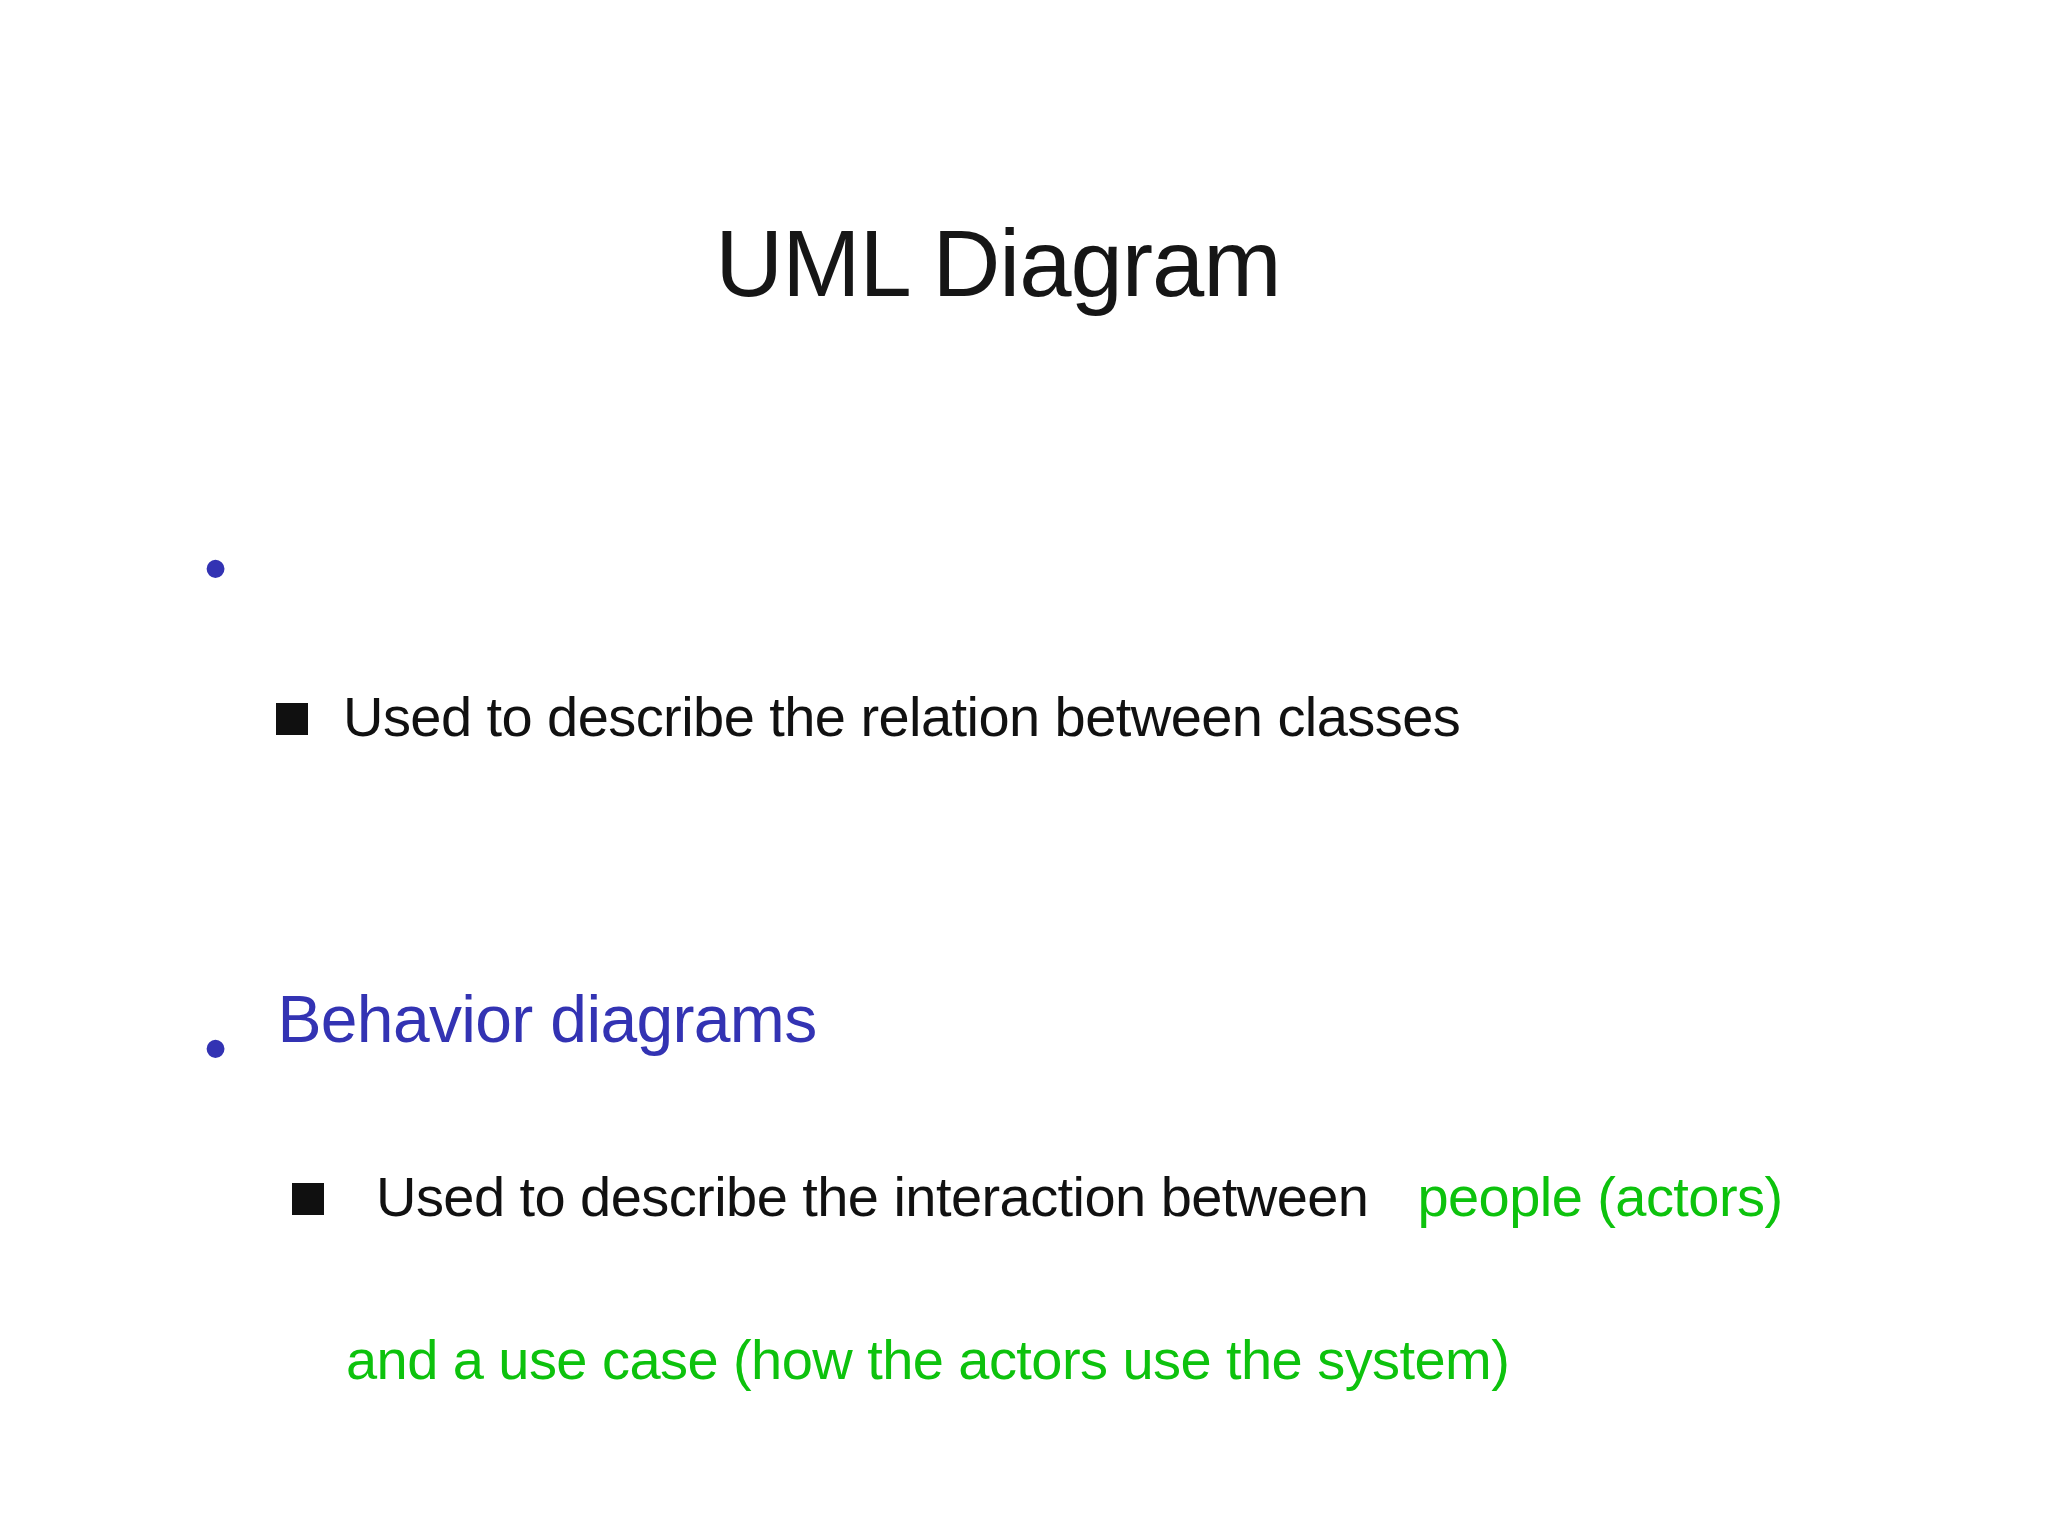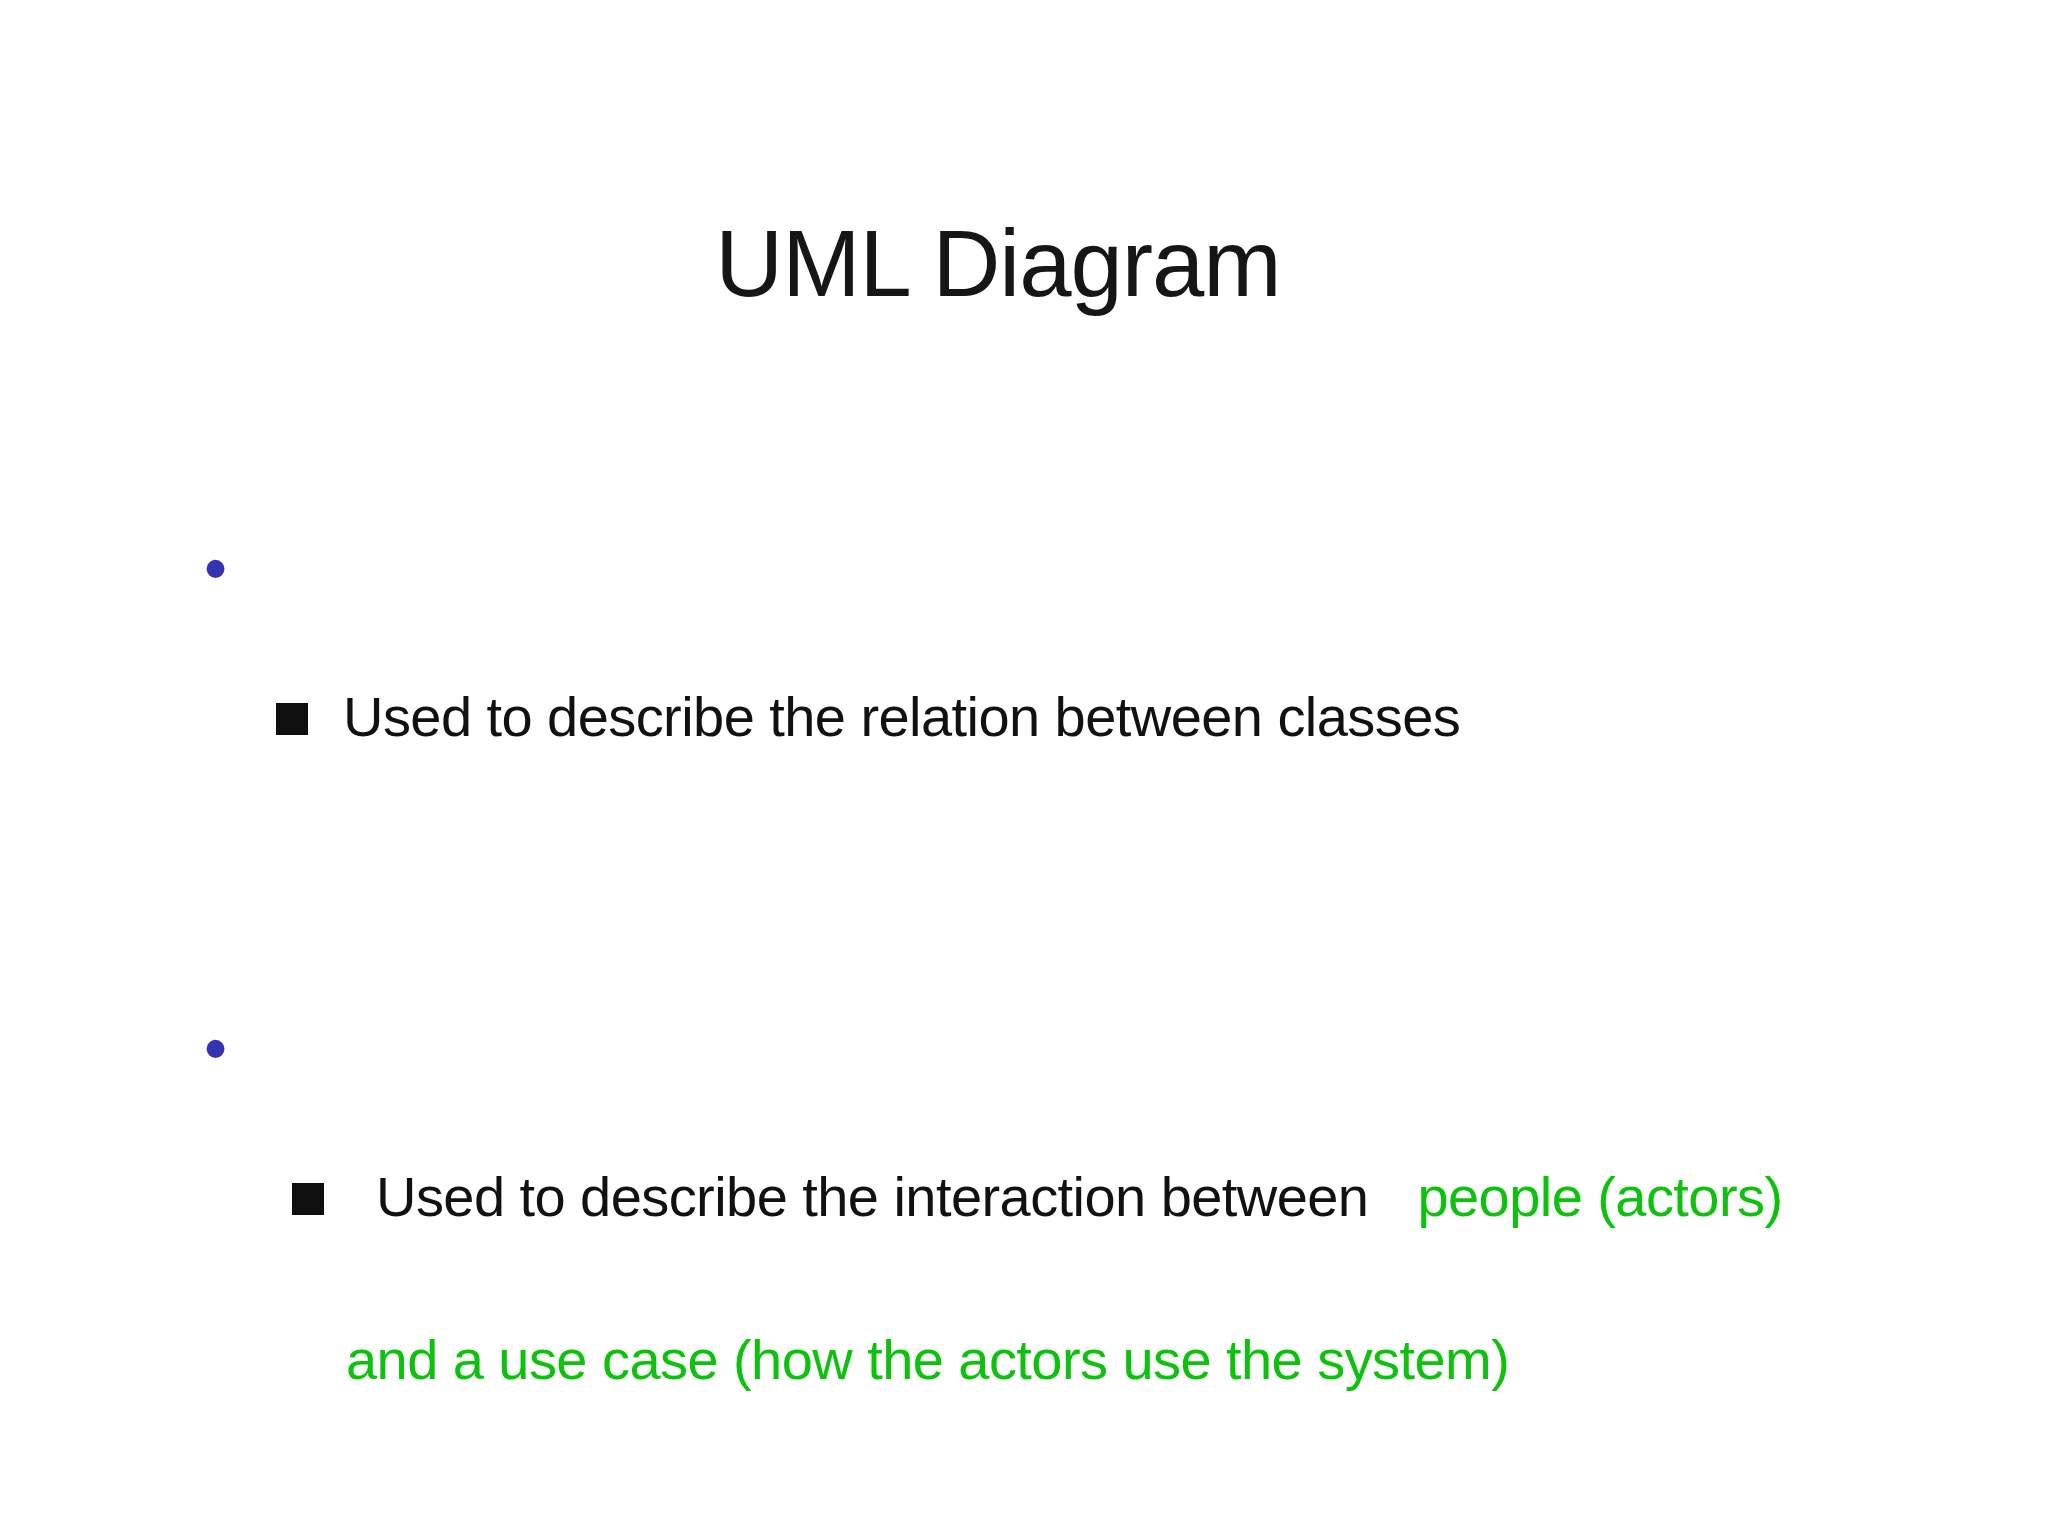--- a/index.html
+++ b/index.html
@@ -91,20 +91,21 @@
     <span class="glyph"><span class="dot">•</span></span>
   </div>
 
   <div class="row lvl2" id="row-sub-1">
     <span class="glyph"><span class="sq"></span></span>
     <span class="c-body">Used to describe the relation between classes</span>
   </div>
 
   <div class="row lvl1" id="row-bullet-2">
     <span class="glyph"><span class="dot">•</span></span>
+    <span class="label">Behavior diagrams</span>
   </div>
 
   <div class="row lvl2" id="row-sub-2b">
     <span class="c-green">and a use case (how the actors use the system)</span>
   </div>
 
   <div class="row lvl2" id="row-sub-2a">
     <span class="glyph"><span class="sq"></span></span>
     <span><span class="c-body">Used to describe the interaction between </span><span class="c-green">people (actors)</span></span>
   </div>

